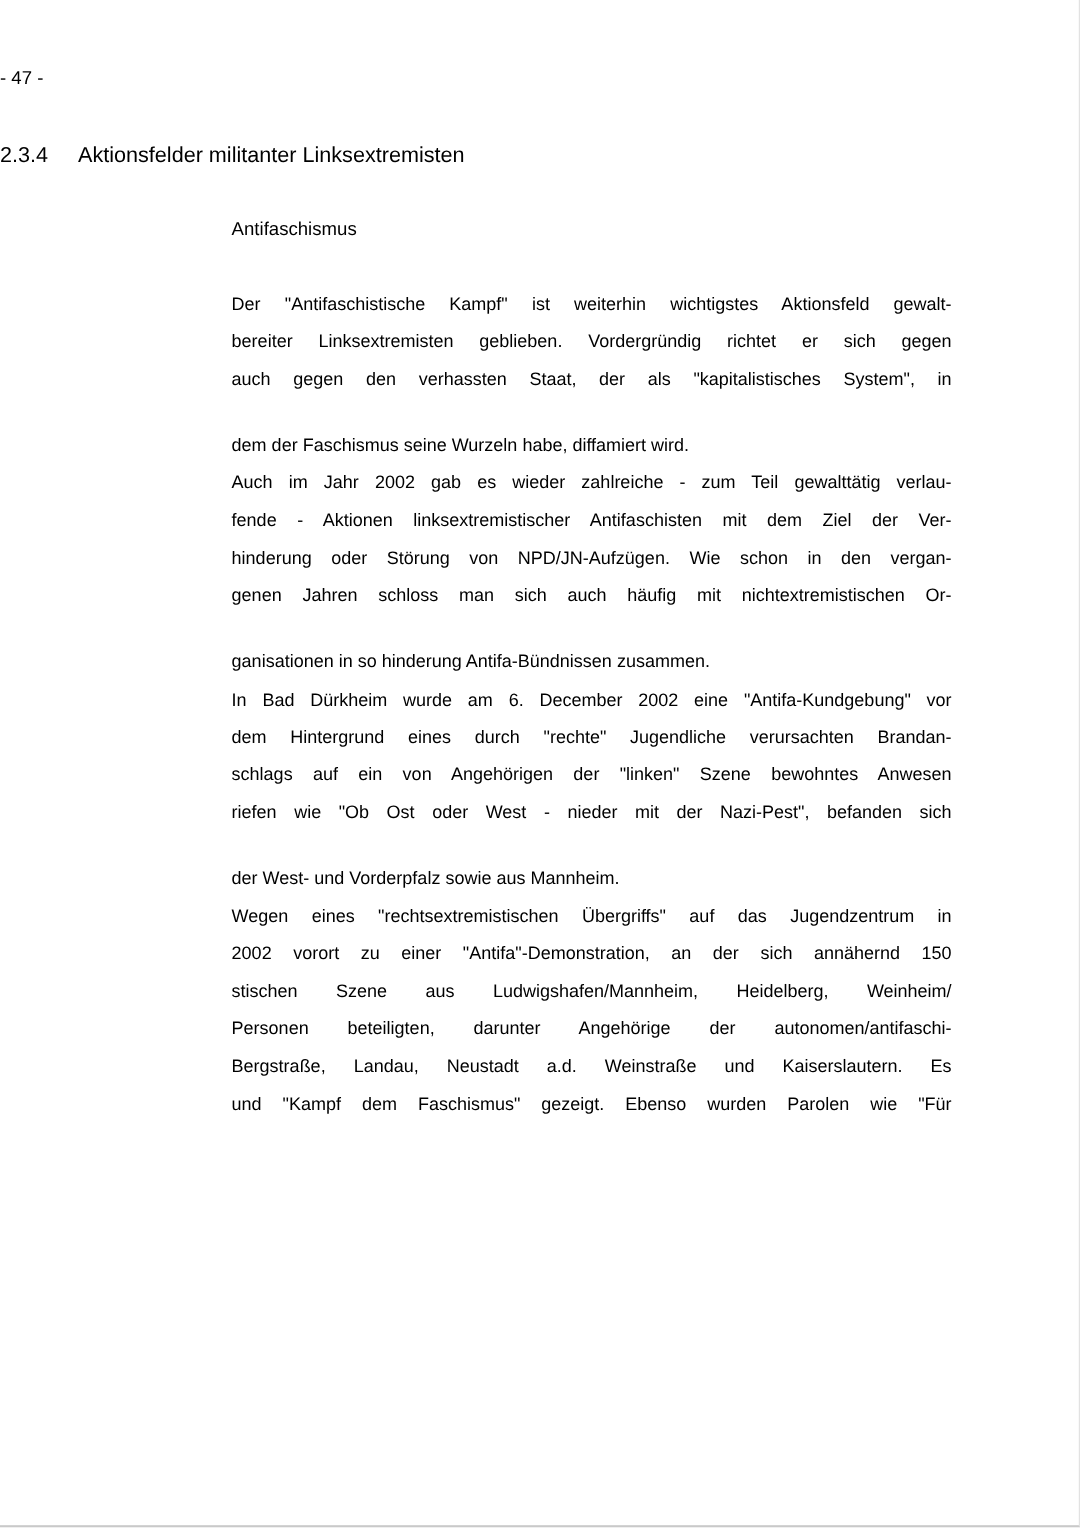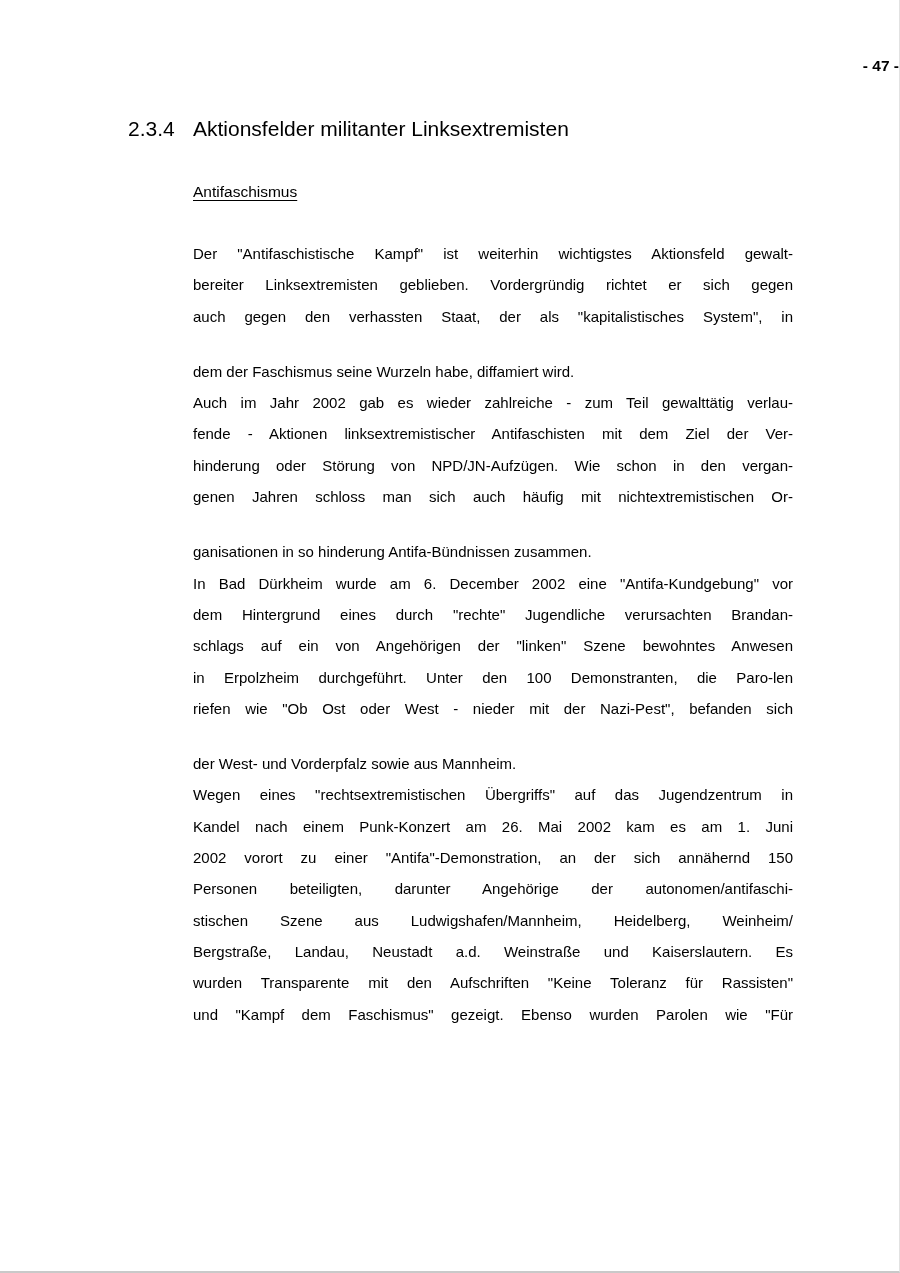--- a/index.html
+++ b/index.html
@@ -14,44 +14,42 @@
     box-sizing: border-box;
     background: #ffffff;
     border-right: 1px solid #e2e2e2;
     border-bottom: 2px solid #c9c9c9;
     font-family: "Liberation Sans", sans-serif;
     color: #000000;
     overflow: hidden;
   }
   .page-number {
     margin-top: 56px;
-    text-align: right;
+    text-align: left;
     font-size: 15.5px;
-    font-weight: 700;
+    font-weight: 400;
     line-height: 20px;
   }
   .section-heading {
     margin-top: 43px;
-    margin-left: 128px;
-    font-size: 21px;
+    font-size: 18px;
     line-height: 20px;
   }
   .section-number {
     display: inline-block;
     width: 65px;
   }
   .section-title {
     display: inline-block;
   }
   .subheading {
     margin-top: 43px;
     margin-left: 193px;
     font-size: 15.5px;
     line-height: 20px;
-    text-decoration: underline;
     text-underline-offset: 3px;
   }
   .body-text {
     margin-top: 36px;
     margin-left: 193px;
     width: 600px;
     font-size: 15px;
   }
   .paragraph {
     margin: 0;
@@ -90,28 +88,25 @@
         <div class="line">Auch im Jahr 2002 gab es wieder zahlreiche - zum Teil gewalttätig verlau-</div>
         <div class="line">fende - Aktionen linksextremistischer Antifaschisten mit dem Ziel der Ver-</div>
         <div class="line">hinderung oder Störung von NPD/JN-Aufzügen. Wie schon in den vergan-</div>
         <div class="line">genen Jahren schloss man sich auch häufig mit nichtextremistischen Or-</div>
         <div class="line last">ganisationen in so hinderung Antifa-Bündnissen zusammen.</div>
       </div>
       <div class="paragraph">
         <div class="line">In Bad Dürkheim wurde am 6. December 2002 eine "Antifa-Kundgebung" vor</div>
         <div class="line">dem Hintergrund eines durch "rechte" Jugendliche verursachten Brandan-</div>
         <div class="line">schlags auf ein von Angehörigen der "linken" Szene bewohntes Anwesen</div>
-        <div class="line">in Erpolzheim durchgeführt. Unter den 100 Demonstranten, die Paro-len</div>
         <div class="line">riefen wie "Ob Ost oder West - nieder mit der Nazi-Pest", befanden sich</div>
         <div class="line last">der West- und Vorderpfalz sowie aus Mannheim.</div>
       </div>
       <div class="paragraph">
         <div class="line">Wegen eines "rechtsextremistischen Übergriffs" auf das Jugendzentrum in</div>
-        <div class="line">Kandel nach einem Punk-Konzert am 26. Mai 2002 kam es am 1. Juni</div>
         <div class="line">2002 vorort zu einer "Antifa"-Demonstration, an der sich annähernd 150</div>
+        <div class="line">stischen Szene aus Ludwigshafen/Mannheim, Heidelberg, Weinheim/</div>
         <div class="line">Personen beteiligten, darunter Angehörige der autonomen/antifaschi-</div>
-        <div class="line">stischen Szene aus Ludwigshafen/Mannheim, Heidelberg, Weinheim/</div>
         <div class="line">Bergstraße, Landau, Neustadt a.d. Weinstraße und Kaiserslautern. Es</div>
-        <div class="line">wurden Transparente mit den Aufschriften "Keine Toleranz für Rassisten"</div>
         <div class="line">und "Kampf dem Faschismus" gezeigt. Ebenso wurden Parolen wie "Für</div>
       </div>
     </div>
 </div>
 
 </body></html>

